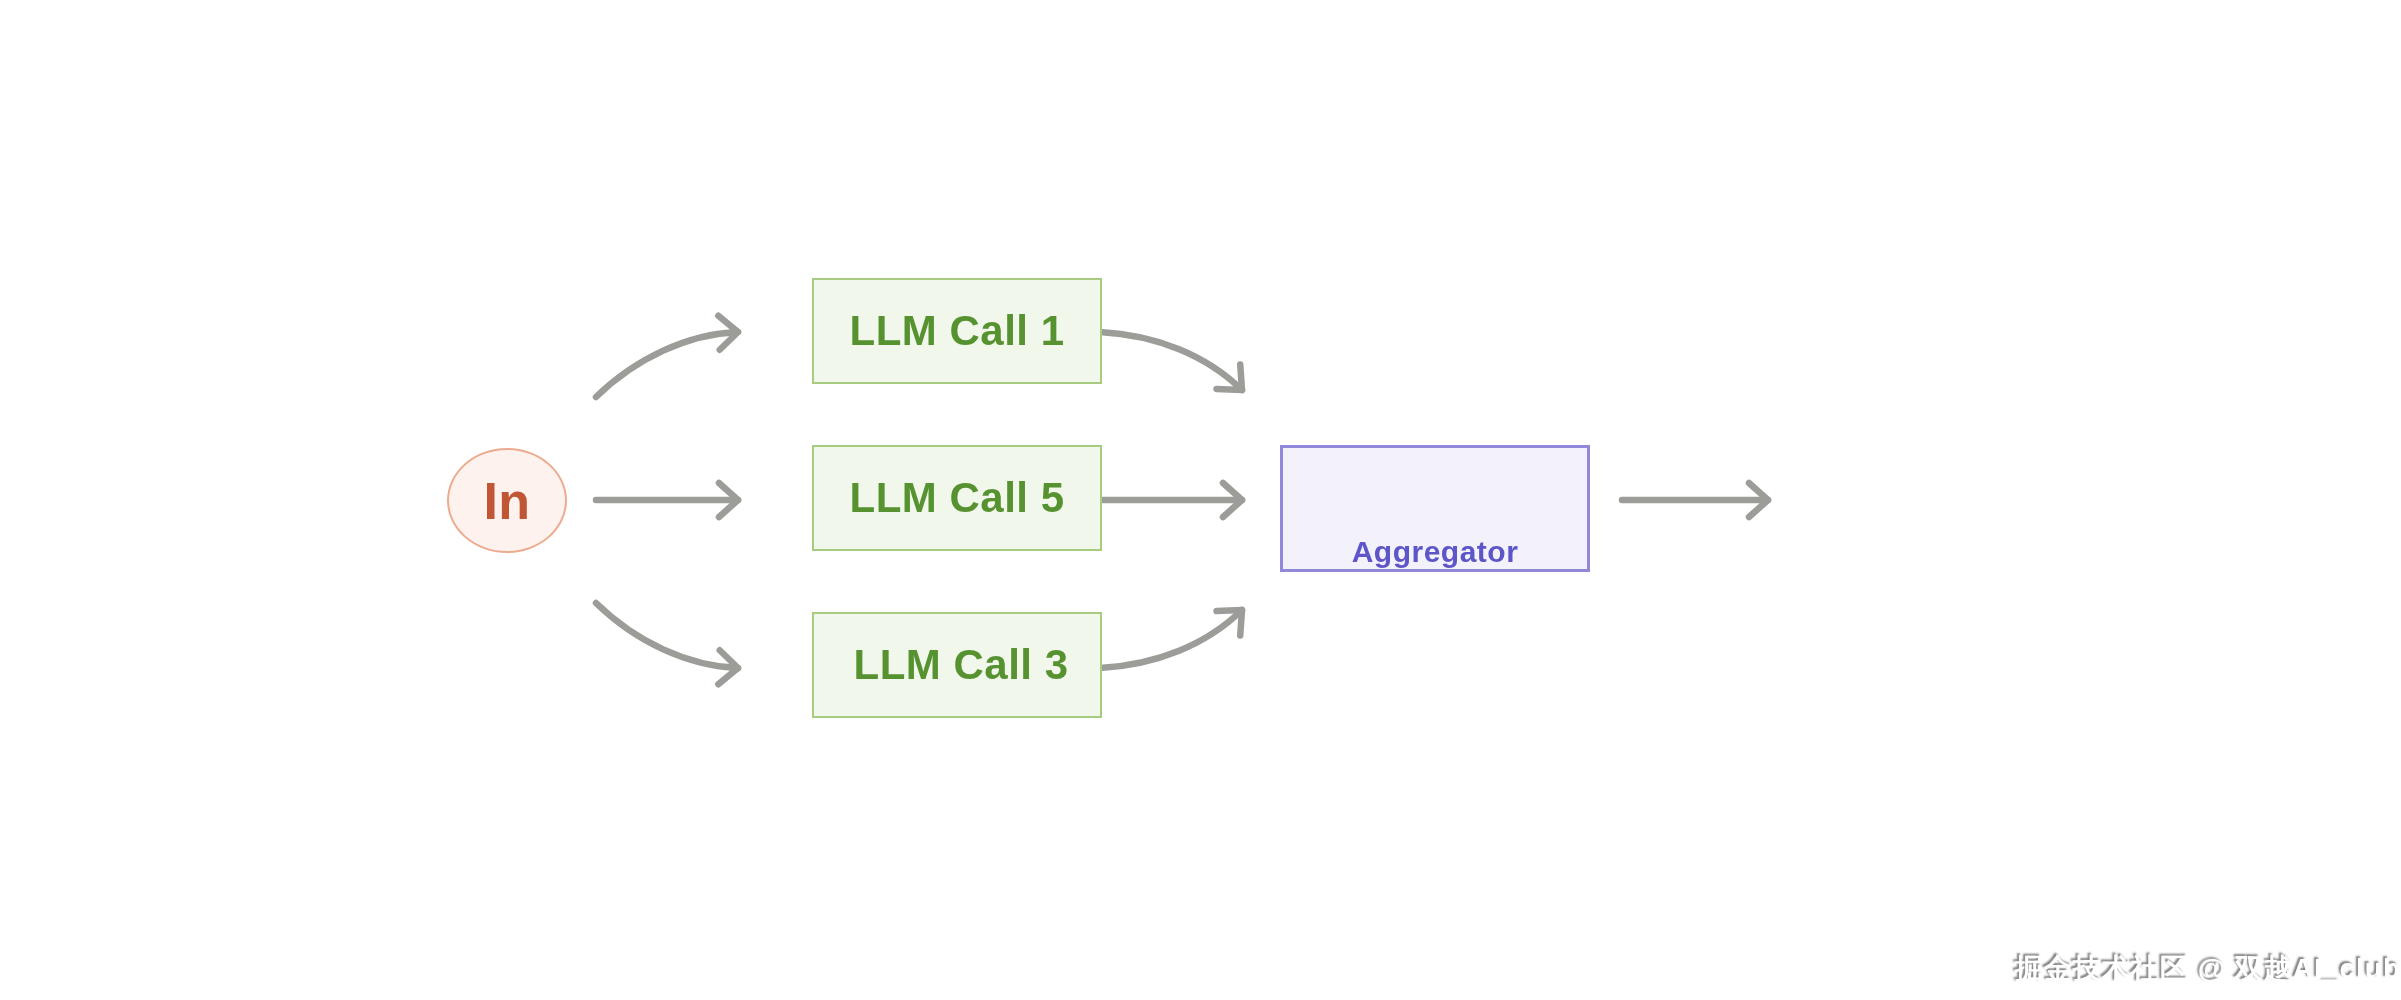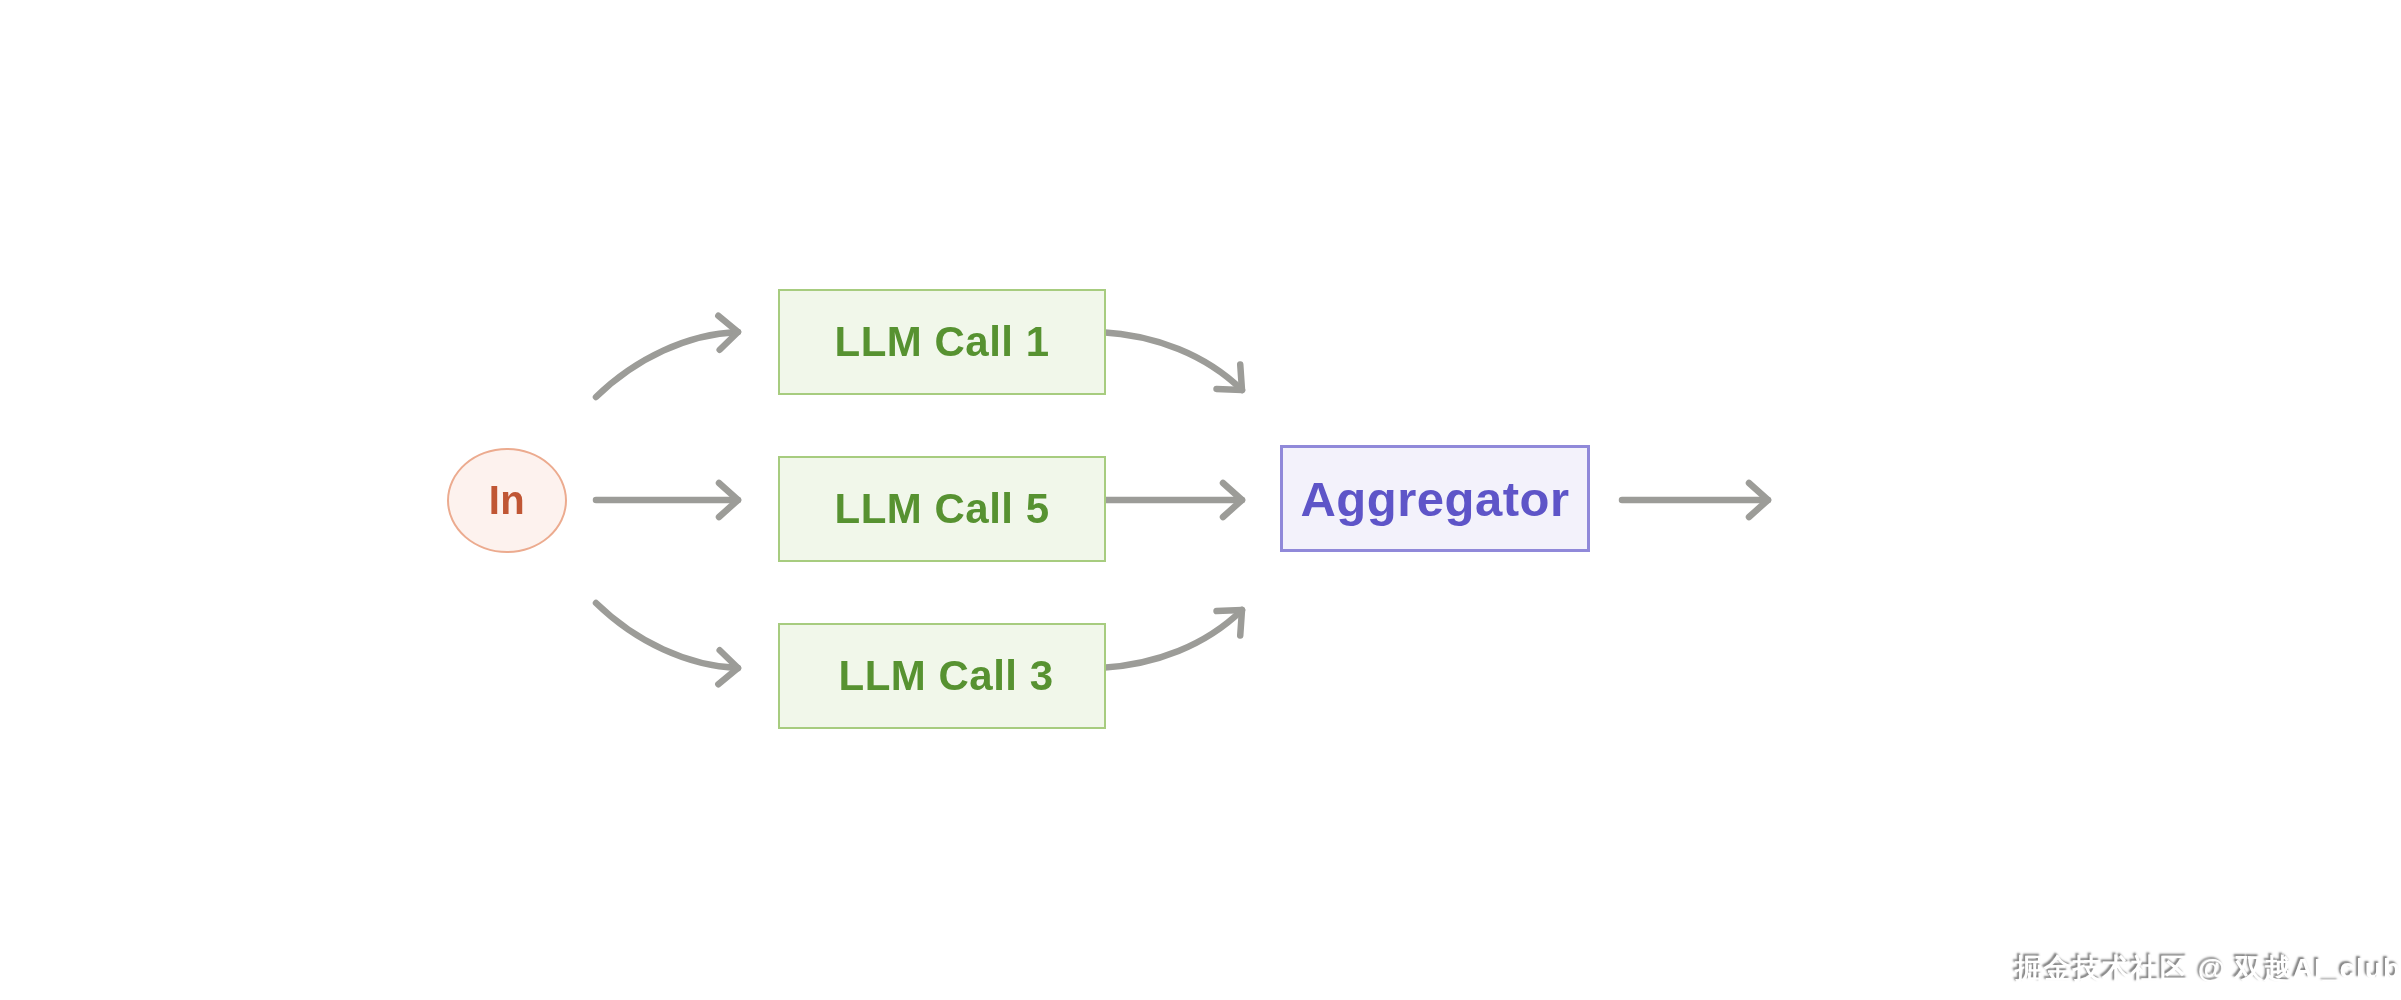--- a/index.html
+++ b/index.html
@@ -45,42 +45,42 @@
     display: flex;
     align-items: center;
     justify-content: center;
     font-weight: 700;
     letter-spacing: 0.5px;
   }
   .node-io {
     background: var(--io-bg);
     border: 2.5px solid var(--io-border);
     color: var(--io-text);
-    font-size: 40px;
+    font-size: 52px;
     justify-content: center;
   }
   .node-in  { left: 447px; top: 448px; width: 120px; height: 105px; border-radius: 50%; }
   .node-out { left: 1802px; top: 447px; width: 158px; height: 104px; border-radius: 52px; }
   .node-llm {
-    left: 778px; width: 328px; height: 106px;
+    left: 812px; width: 290px; height: 106px;
     background: var(--llm-bg);
     border: 2px solid var(--llm-border);
     color: var(--llm-text);
     font-size: 42px;
-    margin-top: 11px;
   }
   .node-llm-1 { top: 278px; }
   .node-llm-2 { top: 445px; }
   .node-llm-3 { top: 612px; padding-left: 8px; }
   .node-agg {
-    left: 1280px; top: 445px; width: 310px; height: 107px;
+    left: 1280px; top: 445px; width: 310px; height: 127px;
     background: var(--agg-bg);
     border: 3px solid var(--agg-border);
     color: var(--agg-text);
-    font-size: 49px;
+    font-size: 30px;
+    align-items: flex-end;
   }
   .watermark {
     position: absolute;
     right: 0; bottom: 12px;
     font-size: 28px;
     font-weight: 700;
     color: var(--watermark-text);
     text-shadow: -2px -2px 2px rgba(105,105,105,0.85), 1px 1px 1px rgba(255,255,255,0.9);
     letter-spacing: 1px;
     white-space: nowrap;

